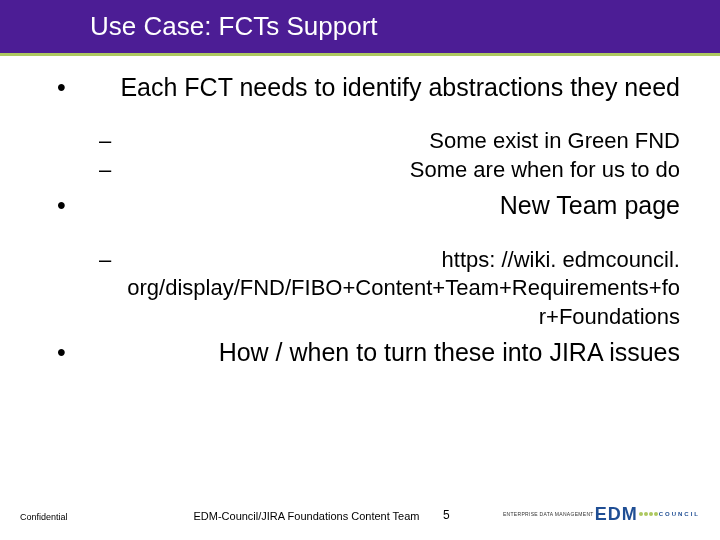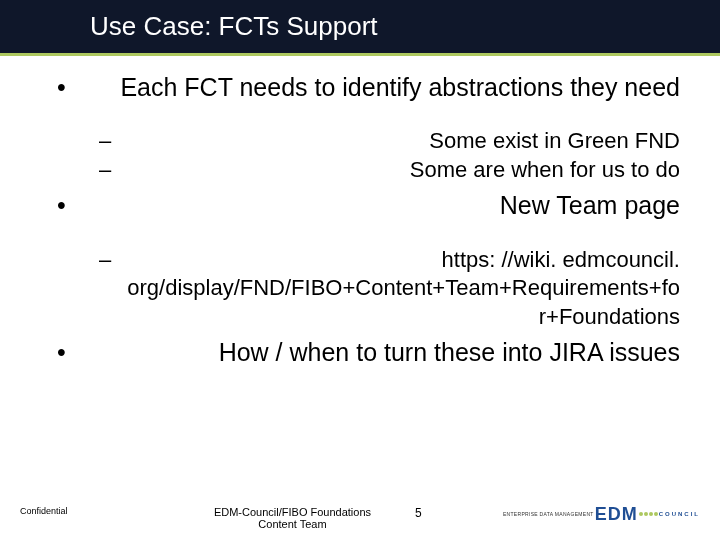--- a/index.html
+++ b/index.html
@@ -7,21 +7,21 @@
     width: 720px;
     height: 540px;
     font-family: Arial, Helvetica, sans-serif;
     background: #ffffff;
     position: relative;
     overflow: hidden;
   }
   .title-band {
     width: 100%;
     height: 56px;
-    background: #0f172a;
+    background: #4c1d95;
     border-bottom: 3px solid #adc85f;
     display: flex;
     align-items: center;
     padding-left: 90px;
   }
   .title-text {
     color: #ffffff;
     font-size: 26px;
     font-weight: normal;
   }
@@ -65,28 +65,27 @@
     left: 18px;
     top: 0;
     font-size: 22px;
   }
   .link {
     color: #000;
     word-break: break-word;
   }
   .footer {
     position: absolute;
-    bottom: 4px;
+    bottom: 18px;
     left: 0;
     right: 0;
     height: 30px;
     display: flex;
-    align-items: flex-start;
+    align-items: flex-end;
     padding: 0 20px;
-    gap: 28px;
   }
   .confidential {
     font-size: 9px;
     color: #000;
     width: 110px;
   }
   .footer-center {
     flex: 1;
     text-align: center;
     font-size: 11px;
@@ -164,21 +163,21 @@
       </ul>
     </li>
     <li>
       <span>How / when to turn these into JIRA issues</span>
     </li>
   </ul>
 </div>
 
 <div class="footer">
   <div class="confidential">Confidential</div>
-  <div class="footer-center">EDM-Council/FIBO Foundations Content Team</div>
+  <div class="footer-center">EDM-Council/JIRA Foundations Content Team</div>
   <div class="page-num">5</div>
   <div class="logo">
     <div class="logo-top">ENTERPRISE DATA MANAGEMENT</div>
     <div class="logo-main">EDM</div>
     <div class="logo-sub">
       <div class="logo-dots">
         <div class="dot"></div>
           <div class="dot"></div>
           <div class="dot"></div>
           <div class="dot"></div>

